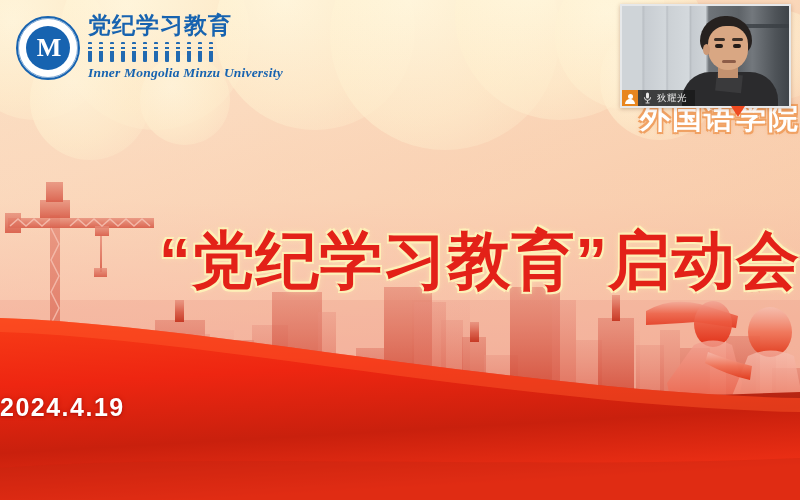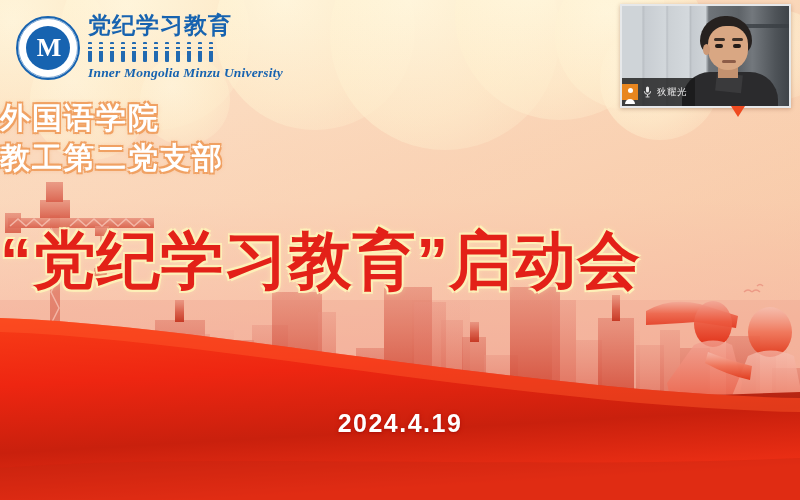--- a/index.html
+++ b/index.html
@@ -127,68 +127,66 @@
     letter-spacing: 0.2px;
     white-space: nowrap;
     font-style: italic;
   }
 
   
   .subtitle {
     position: absolute;
     left: 0; right: 0;
     top: 98px;
-    text-align: left;
+    text-align: right;
     font-family: "Liberation Sans", "DejaVu Sans", sans-serif;
     font-size: 30px;
     font-weight: bold;
     line-height: 1.32;
     color: #ffffff;
     letter-spacing: 2px;
     text-shadow:
       -1.6px -1.6px 0 #f0a163, 1.6px -1.6px 0 #f0a163,
       -1.6px  1.6px 0 #f0a163, 1.6px  1.6px 0 #f0a163,
        0 0 5px rgba(240,150,90,0.65);
     pointer-events: none;
   }
   .subtitle .line { display: block; }
 
   
   .headline {
     position: absolute;
     left: 0; right: 0;
     top: 218px;
-    text-align: left;
+    text-align: right;
     font-family: "Liberation Sans", "DejaVu Sans", sans-serif;
     font-size: 63px;
     font-weight: bold;
     color: #e32118;
     letter-spacing: 1px;
     white-space: nowrap;
     text-shadow:
       -1.8px -1.8px 0 #fdf0b8, 1.8px -1.8px 0 #fdf0b8,
       -1.8px  1.8px 0 #fdf0b8, 1.8px  1.8px 0 #fdf0b8,
       0 0 7px rgba(255,240,180,0.8);
     pointer-events: none;
   }
 
   
   .date {
     position: absolute;
     left: 0; right: 0;
     top: 393px;
-    text-align: center;
     font-family: "Liberation Sans", "DejaVu Sans", sans-serif;
     font-size: 25px;
     font-weight: bold;
     color: #ffffff;
     letter-spacing: 1.5px;
     text-shadow: 0 0 4px rgba(190,20,10,0.85), 0 1px 2px rgba(150,15,8,0.7);
     pointer-events: none;
-    margin-top: 16px;
   }
 
   
   .video-window {
     position: absolute;
     left: 620px;
     top: 4px;
     width: 171px;
     height: 104px;
     background: #8d9196;
@@ -305,21 +303,21 @@
     width: 26px;
     height: 18px;
     background: #3a3a3c;
     transform: rotate(6deg);
   }
 
   .vid-namebar {
     position: absolute;
     left: 0;
     bottom: 0;
-    height: 28px;
+    height: 16px;
     display: flex;
     align-items: center;
     background: rgba(25,25,25,0.80);
     padding-right: 8px;
   }
   .vid-avatar-ic {
     width: 16px;
     height: 16px;
     background: #e8861f;
     display: flex;
@@ -552,21 +550,20 @@
         <div class="mn-col"></div>
           <div class="mn-col"></div>
           <div class="mn-col"></div>
       </div>
     </div>
     <div class="logo-en">Inner Mongolia Minzu University</div>
   </div>
 
   <div class="subtitle">
     <span class="line">外国语学院</span>
-    <span class="line">教工第二党支部</span>
   </div>
 
   <div class="headline">“党纪学习教育”启动会</div>
 
   <div class="date">2024.4.19</div>
 
   <div class="video-window">
     <div class="vid-room"></div>
     <div class="vid-shelf"></div>
     <div class="vid-person">

